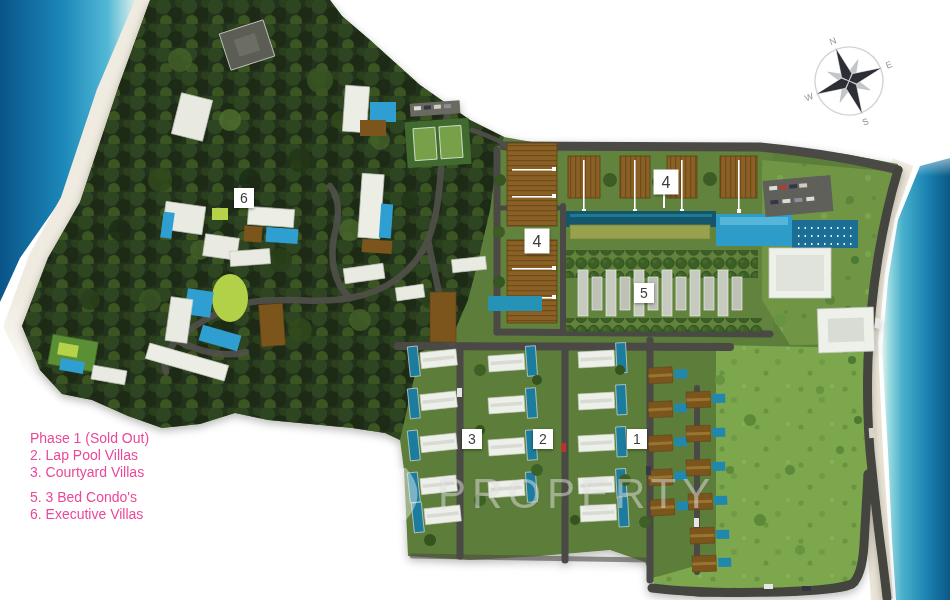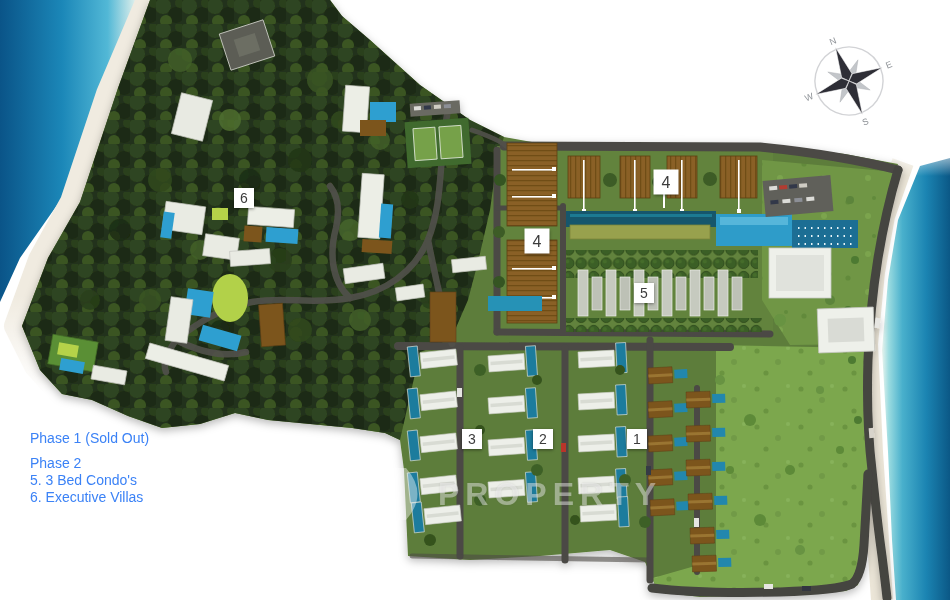--- a/index.html
+++ b/index.html
@@ -7,29 +7,29 @@
          font-family:"Liberation Sans",sans-serif;}
   #map-svg{position:absolute;left:0;top:0;}
   
   .marker{position:absolute;transform:translate(-50%,-50%);background:#ffffff;
           display:flex;align-items:center;justify-content:center;color:#3c3c3c;
           box-shadow:0 1px 3px rgba(0,0,0,.45);font-size:14px;line-height:1;}
   .marker.sm{width:20px;height:20px;}
   .marker.lg{width:25px;height:25px;font-size:16px;}
   .leader{position:absolute;width:2px;background:#ffffff;box-shadow:0 0 1px rgba(0,0,0,.3);}
   
-  #legend{position:absolute;left:30px;top:430px;color:#3b82f6;font-size:14px;line-height:17px;}
+  #legend{position:absolute;left:30px;top:430px;color:#ec4899;font-size:14px;line-height:17px;}
   #legend .group{margin:0 0 8px 0;}
   #legend div{white-space:nowrap;}
   
   #compass{position:absolute;left:804px;top:36px;width:90px;height:90px;}
   
   #watermark{position:absolute;left:380px;top:466px;display:flex;align-items:center;gap:8px;
              pointer-events:none;}
-  #watermark .wm-text{font-size:32px;font-weight:bold;letter-spacing:6px;
+  #watermark .wm-text{font-size:42px;font-weight:normal;letter-spacing:6px;
              color:rgba(255,255,255,.42);text-shadow:0 0 2px rgba(90,90,90,.18);}
 </style>
 </head>
 <body>
 
 <div id="stage">
 
 <svg id="map-svg" width="950" height="600" viewBox="0 0 950 600">
   <defs>
     <linearGradient id="gWaterL" x1="0" y1="0" x2="1" y2="0">
@@ -406,23 +406,24 @@
 <div class="marker lg" style="left:666px;top:182px;">4</div>
 <div class="marker lg" style="left:537px;top:241px;">4</div>
 <div class="marker sm" style="left:644px;top:293px;">5</div>
 <div class="marker sm" style="left:472px;top:439px;">3</div>
 <div class="marker sm" style="left:543px;top:439px;">2</div>
 <div class="marker sm" style="left:637px;top:439px;">1</div>
 
 <div id="legend">
   <div class="group">
     <div>Phase 1 (Sold Out)</div>
+    <div>2. Lap Pool Villas</div>
+    <div>3. Courtyard Villas</div>
   </div>
   <div class="group">
-    <div>Phase 2</div>
     <div>5. 3 Bed Condo's</div>
     <div>6. Executive Villas</div>
   </div>
 </div>
 
 <svg id="compass" viewBox="0 0 90 90">
   <g transform="translate(45,45) rotate(-22)">
     <circle r="34" fill="none" stroke="#d2d3d6" stroke-width="1.4"></circle>
     <g fill="#c3c6ca" stroke="#a9acb0" stroke-width=".4">
       <path d="M0,-23 L4.5,-5 0,0 -4.5,-5 Z" transform="rotate(45)"></path>

